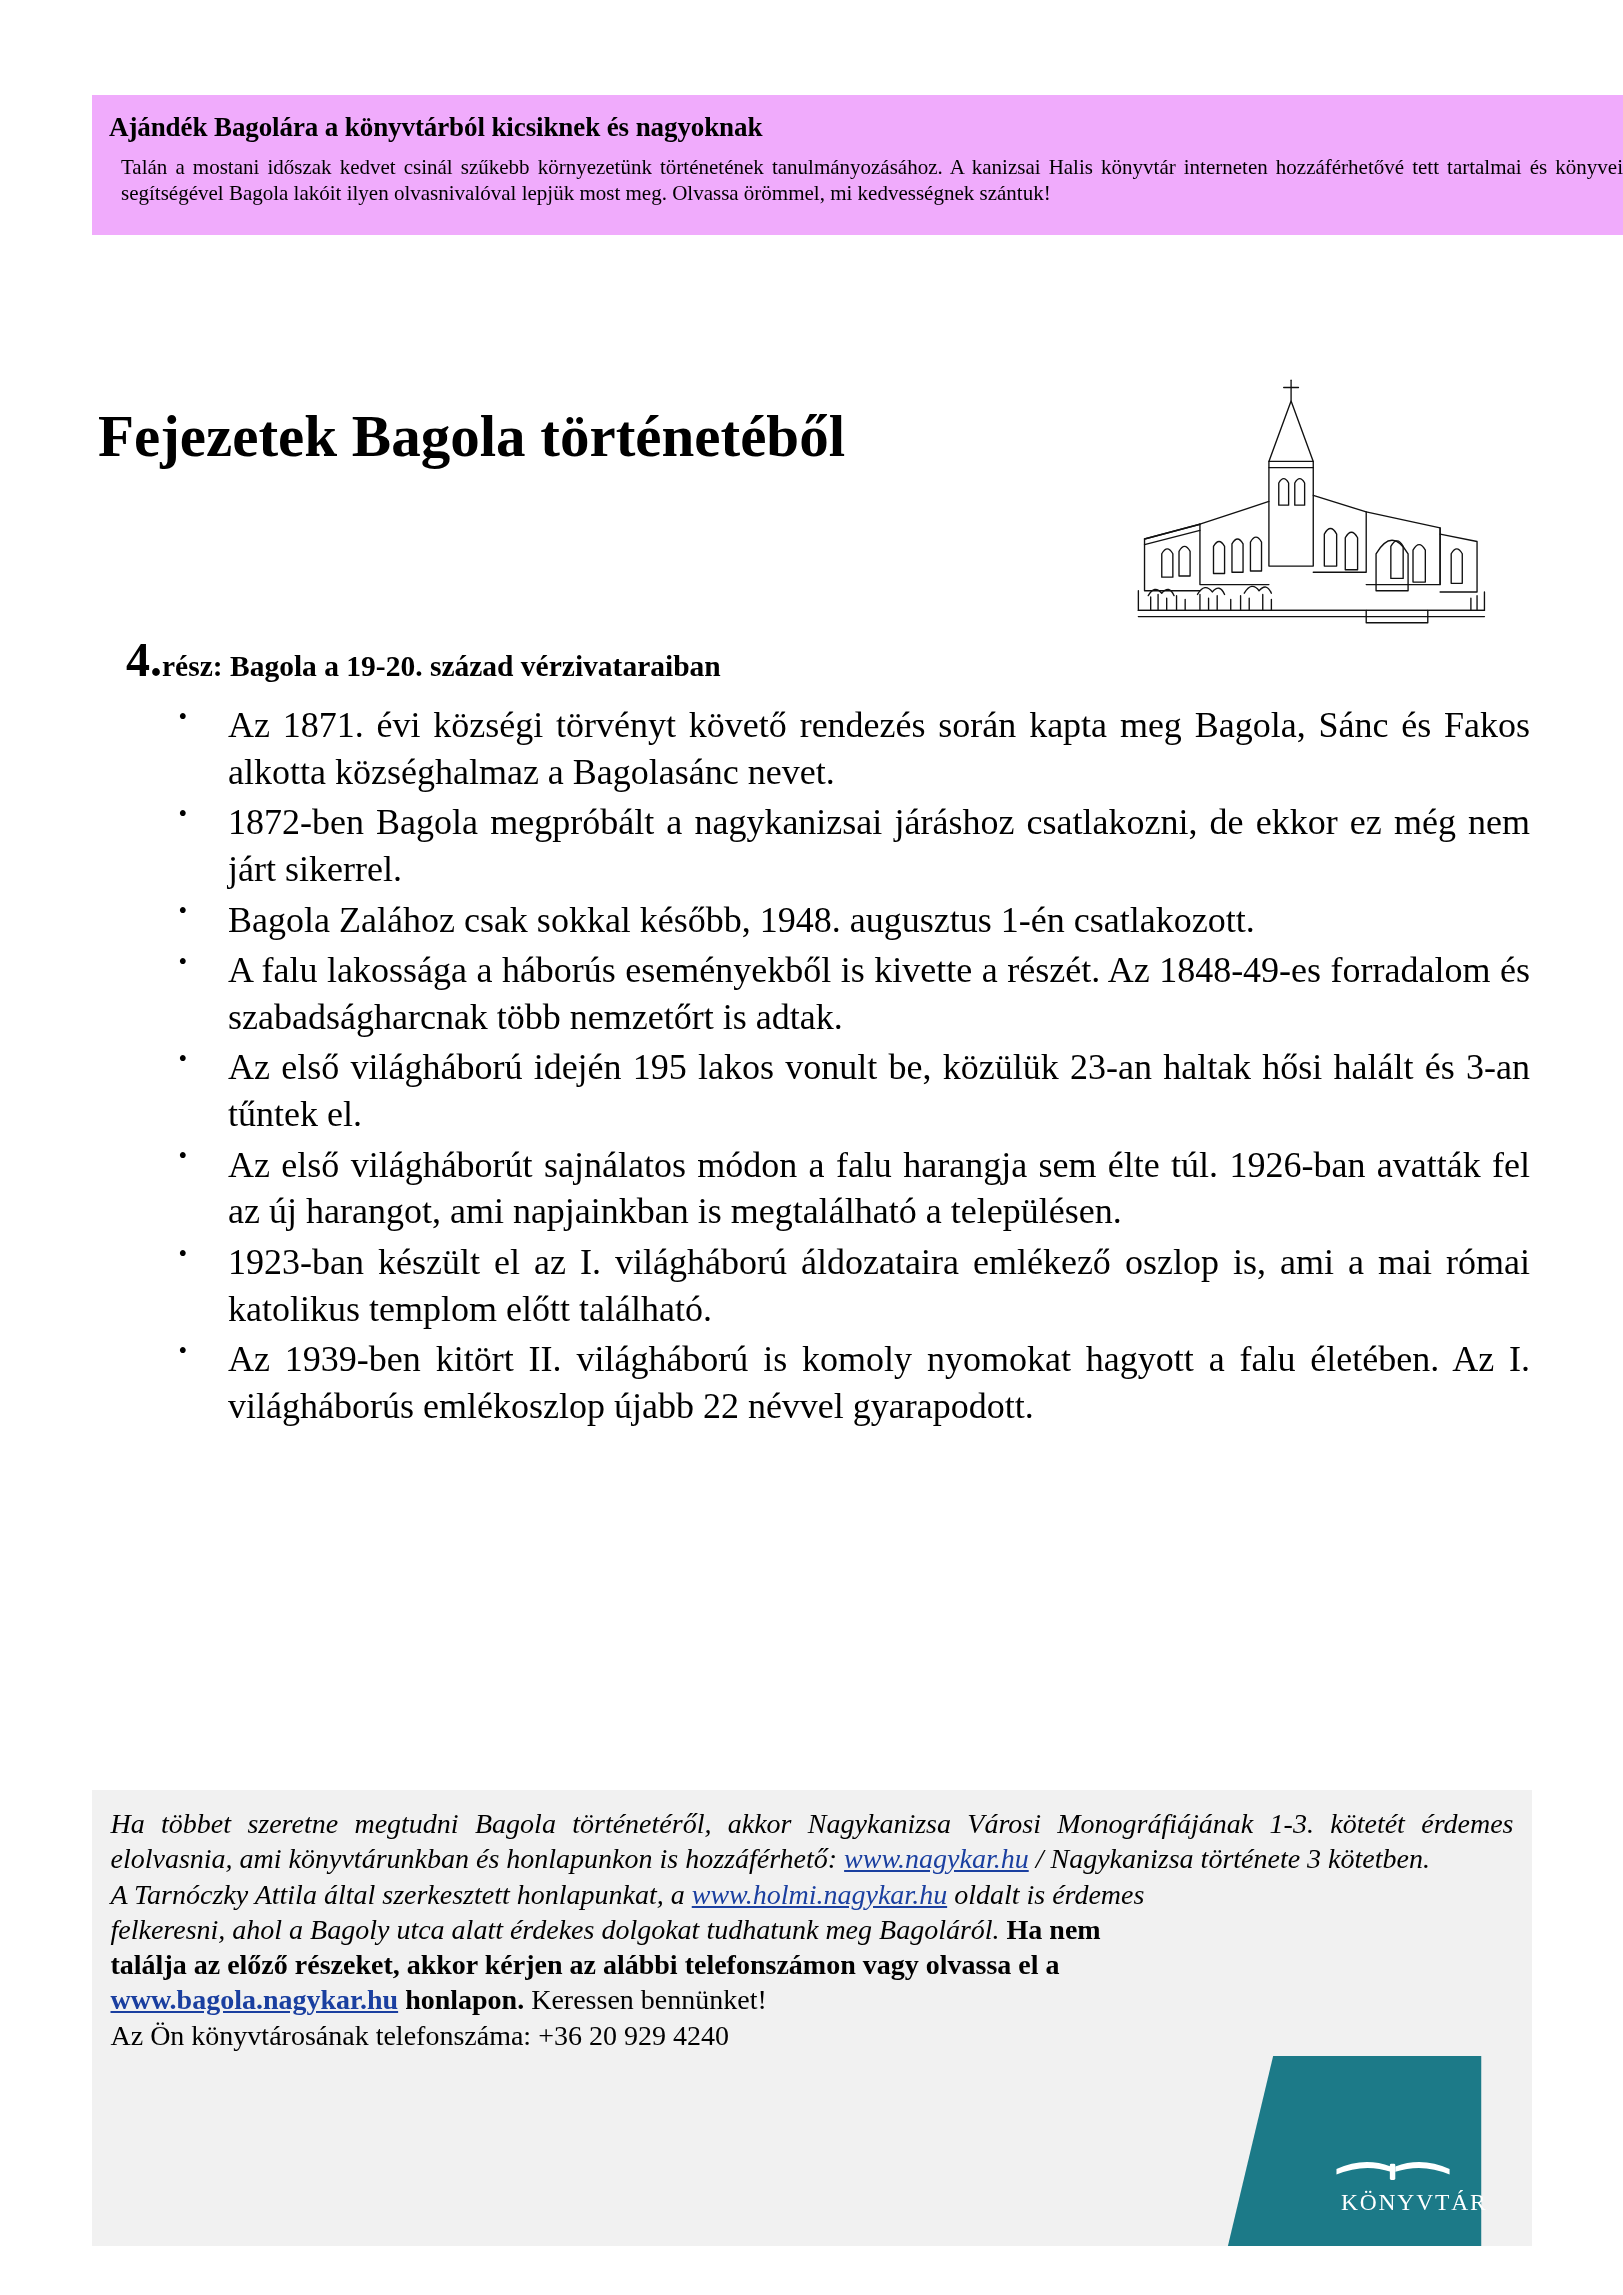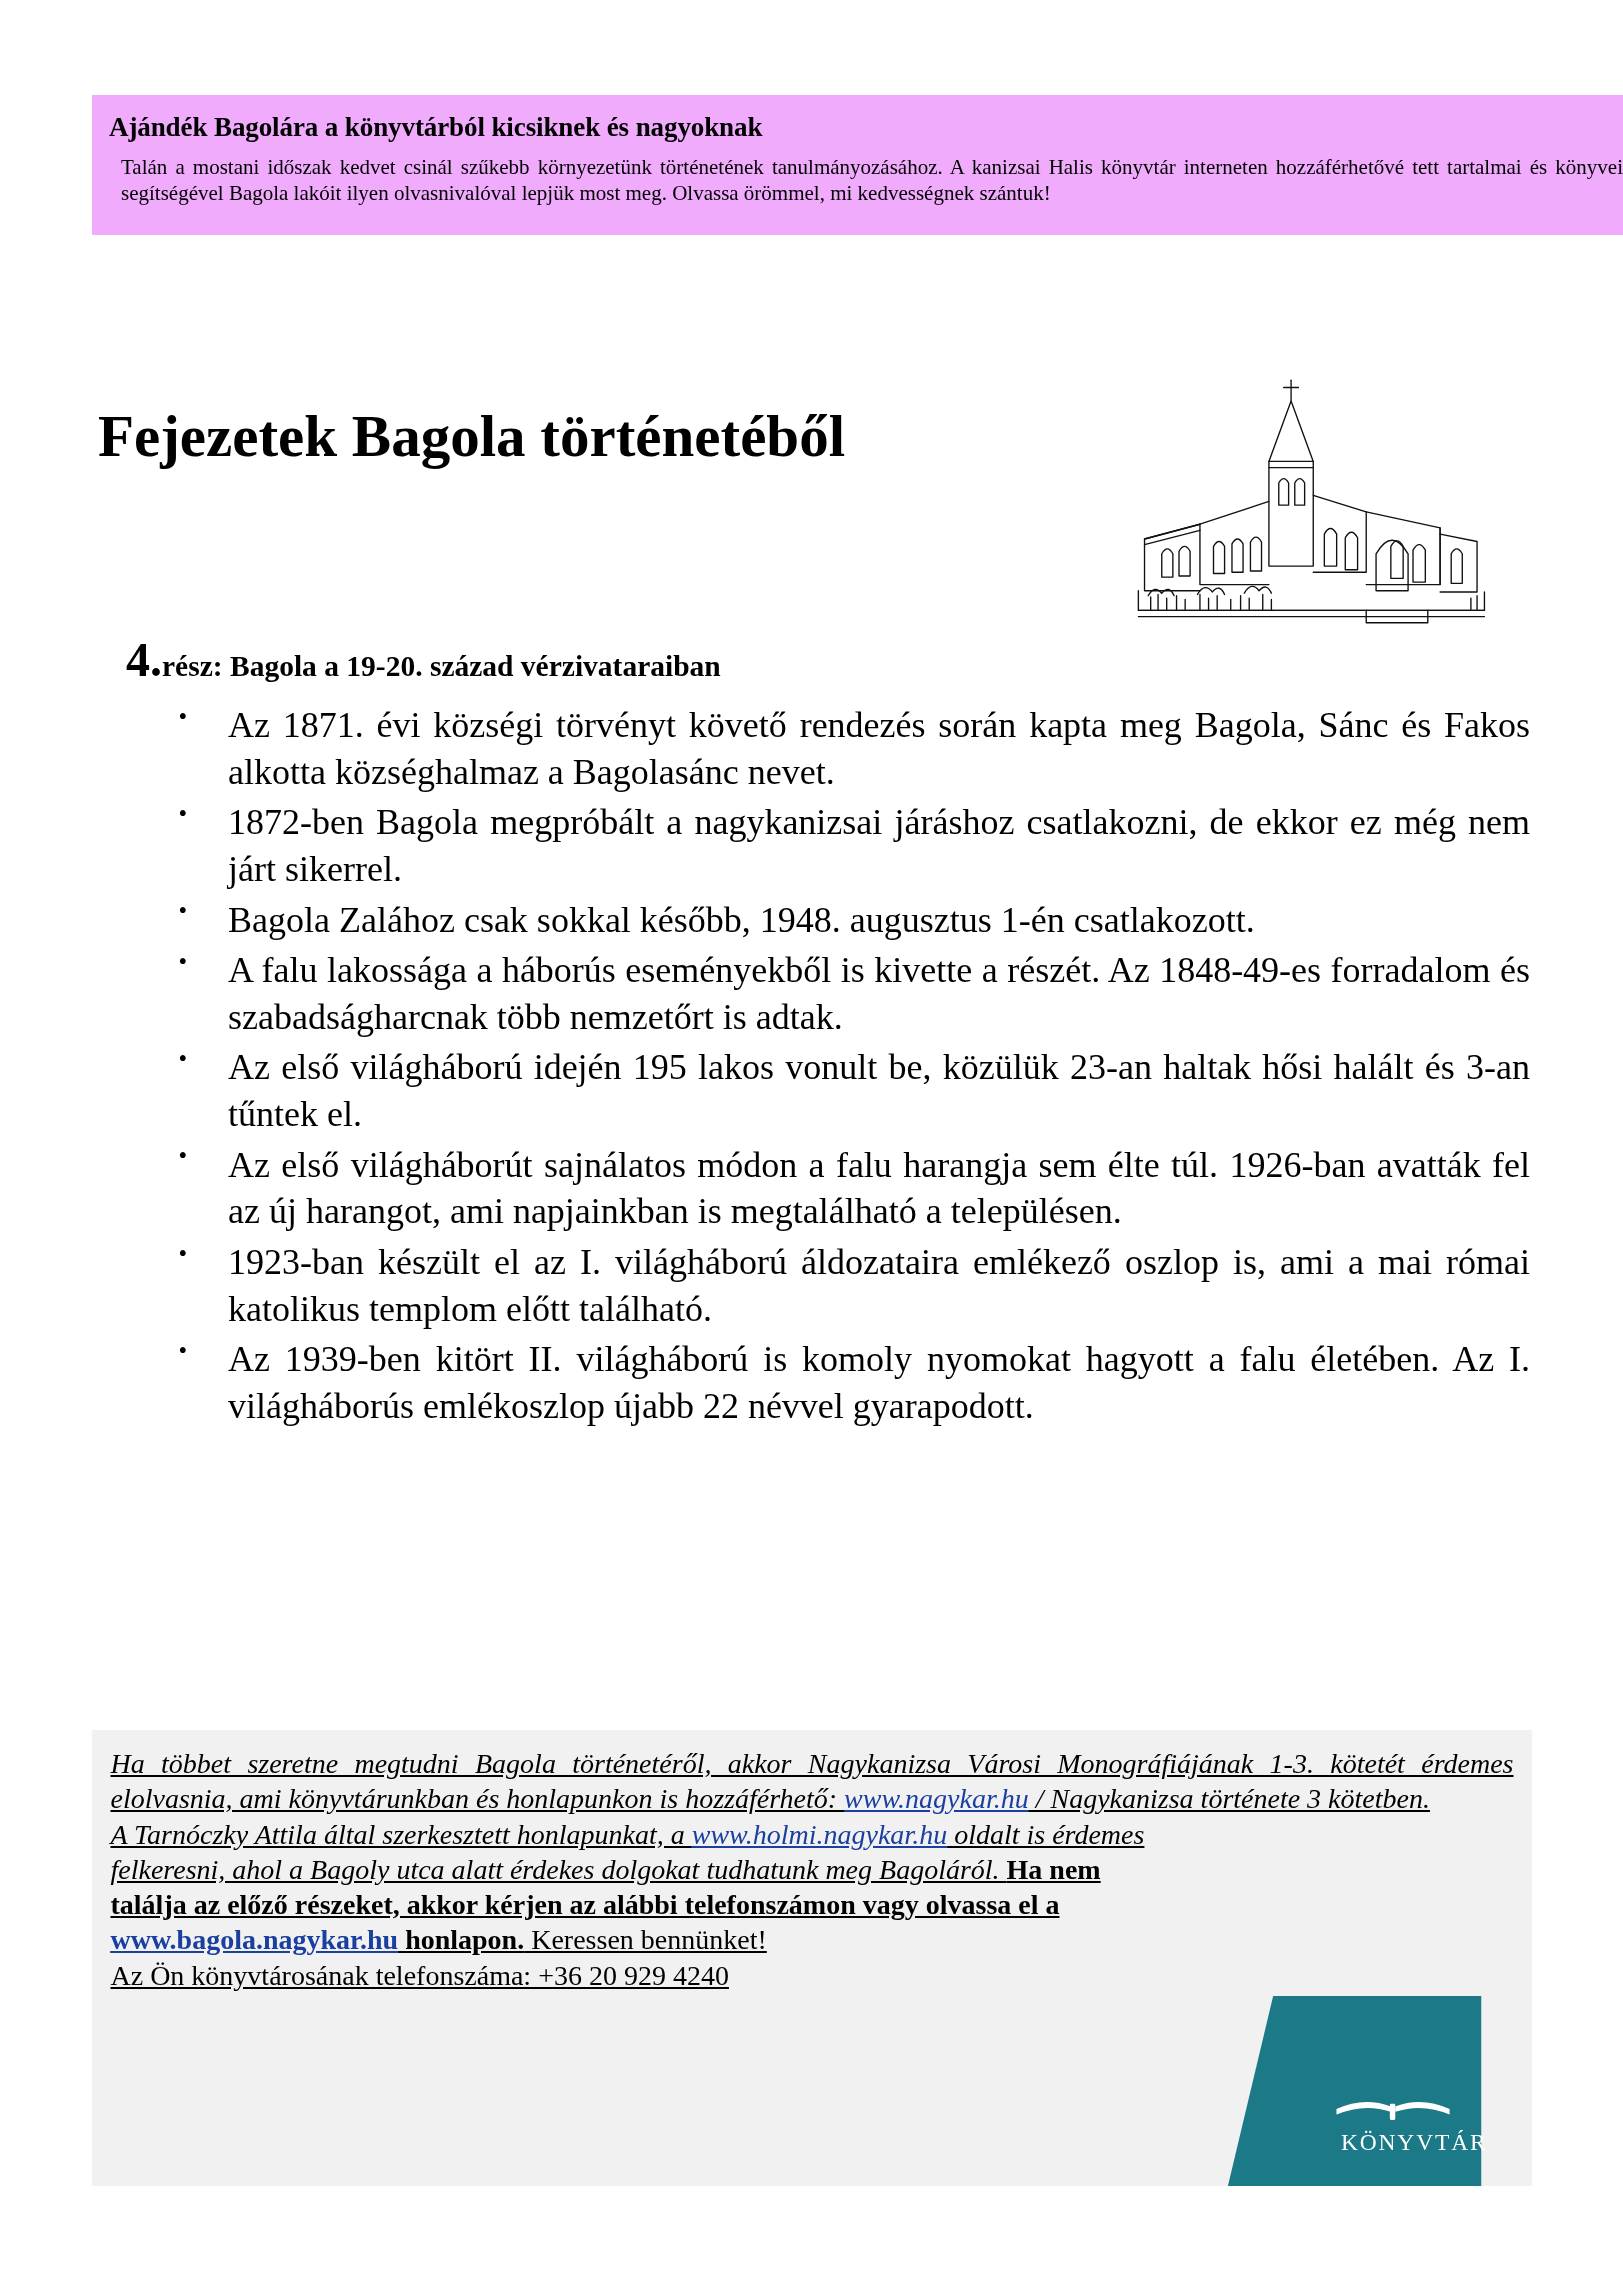--- a/index.html
+++ b/index.html
@@ -114,28 +114,27 @@
     left: 18.5px;
     top: -1.2px;
     font-size: 24.6px;
     font-style: normal;
   }
 
   
   .footer-block {
     position: absolute;
     left: 92px;
-    top: 1730px;
+    top: 1790px;
     width: 1440px;
     height: 456px;
     background: #f1f1f1;
     box-sizing: border-box;
     padding: 16px 18.5px 12.3px 18.5px;
     overflow: hidden;
-    text-decoration: underline;
   }
   .footer-p {
     font-style: italic;
     font-size: 28px;
     line-height: 1.26;
     margin: 0;
     text-align: left;
   }
   .footer-p.just {
     text-align: justify;

